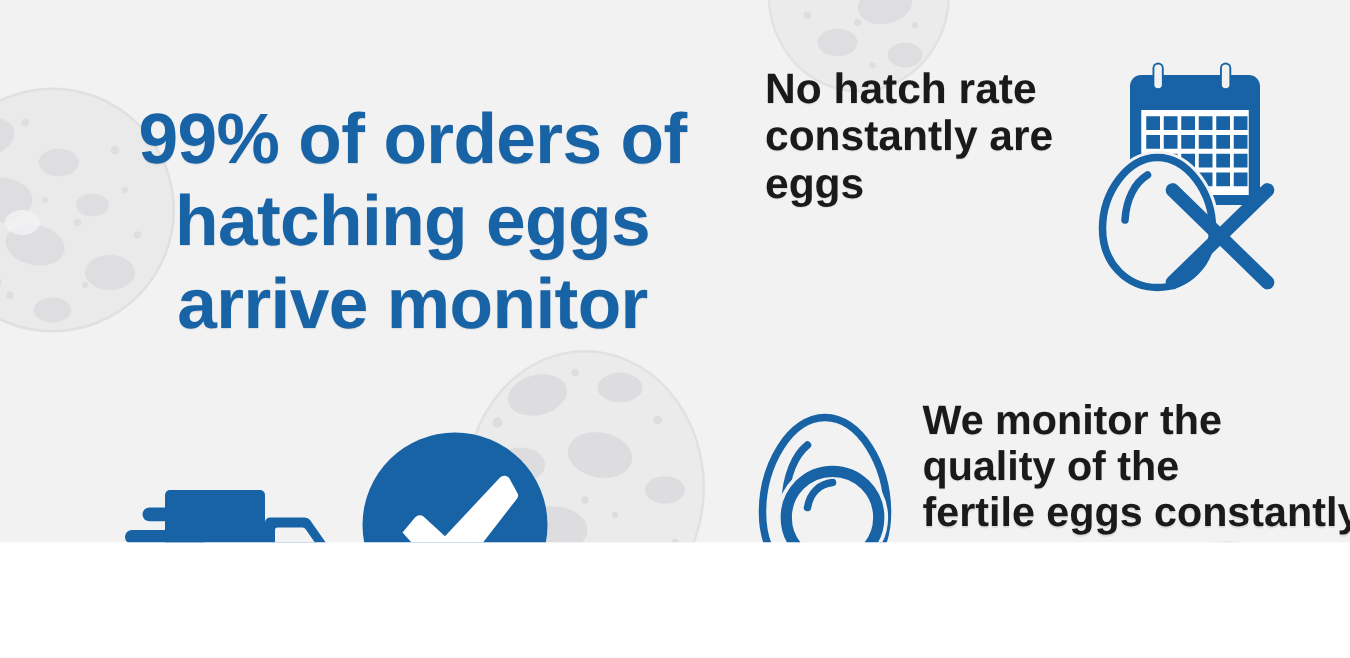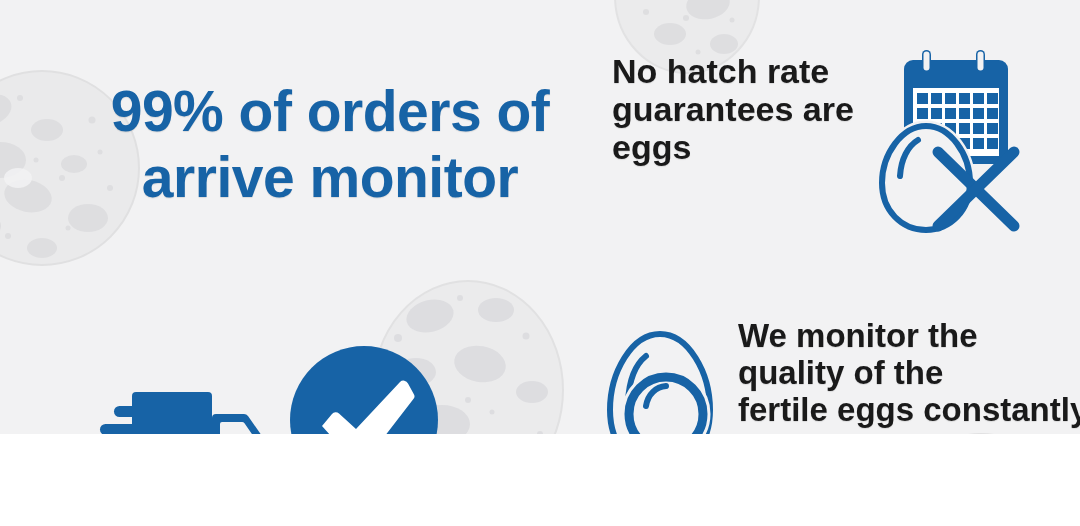--- a/index.html
+++ b/index.html
@@ -196,26 +196,27 @@
           <circle cx="150" cy="184" r="2.5"></circle>
             <circle cx="126" cy="60" r="2.5"></circle>
         </g>
       </svg>
     </div>
 
   </div>
 
   <div id="headline">
     <span class="hl-line l1">99% of orders of</span>
+    <span class="hl-line l2">hatching eggs</span>
     <span class="hl-line l3">arrive monitor</span>
   </div>
 
   <div id="txt-no-guarantee" class="dark-block">
     <span class="tline">No hatch rate</span>
-    <span class="tline">guarantees are</span>
+    <span class="tline">constantly are</span>
     <span class="tline">eggs</span>
   </div>
 
   <div id="txt-monitor" class="dark-block">
     <span class="tline">We monitor the</span>
     <span class="tline">quality of the</span>
     <span class="tline">fertile eggs constantly</span>
   </div>
 
   <div id="icon-truck" class="icon">

